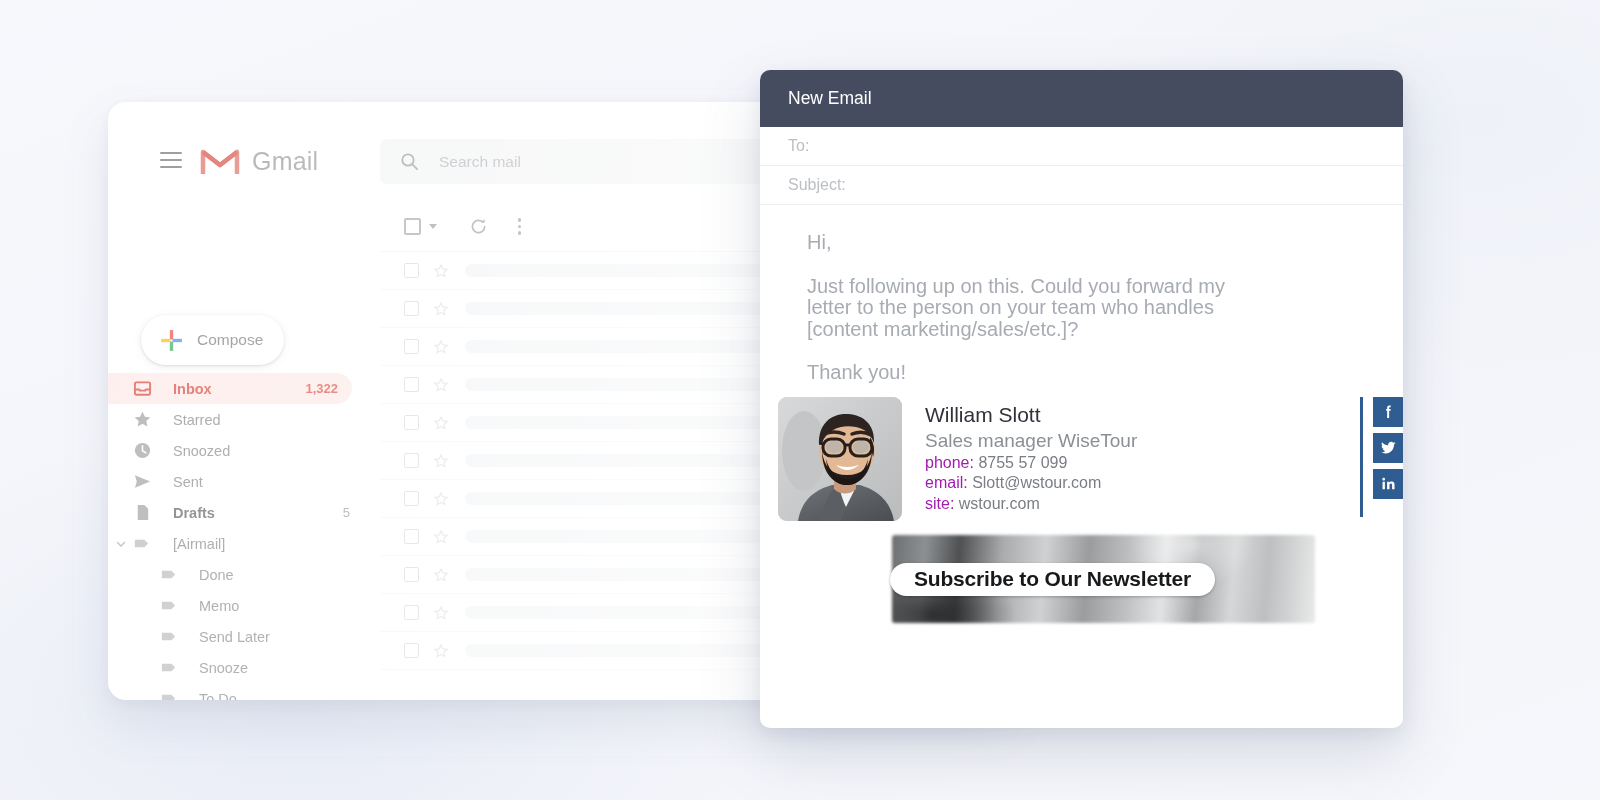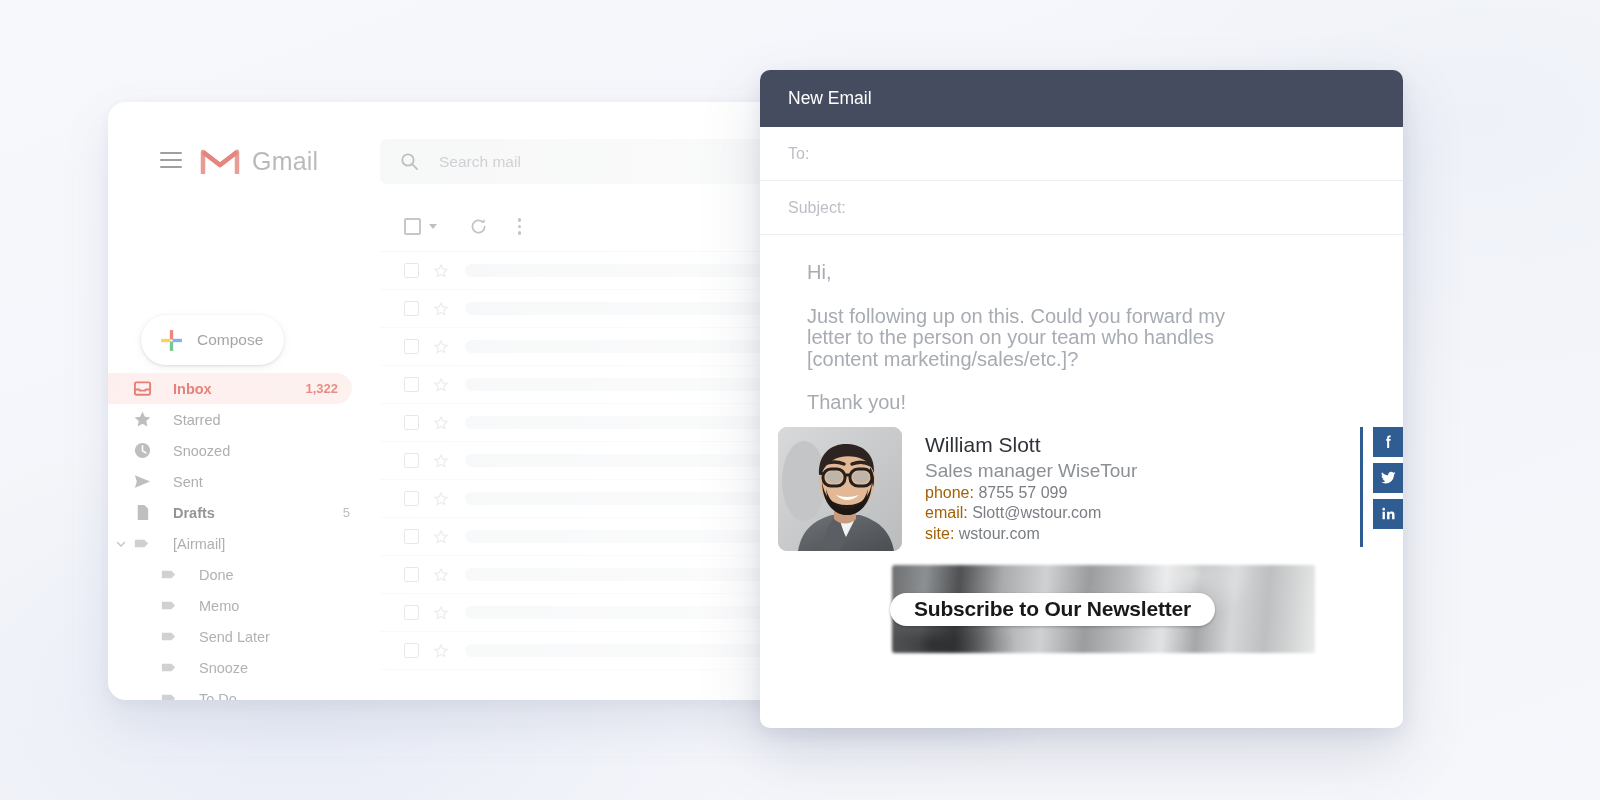--- a/index.html
+++ b/index.html
@@ -249,21 +249,21 @@
     display: flex; align-items: center;
   }
   .compose-title {
     margin-left: 28px;
     color: #ffffff;
     font-size: 17.5px;
     font-weight: normal;
   }
 
   .field-row {
-    height: 54px;
+    height: 39px;
     border-bottom: 1px solid #eceef1;
     display: flex; align-items: center;
   }
   .field-label {
     margin-left: 28px;
     font-size: 16px;
     color: #bcc0c6;
   }
   .field-value {
     margin-left: 6px;
@@ -313,21 +313,21 @@
     font-size: 19px;
     color: #8c9095;
     line-height: 25px;
   }
   .sig-line {
     font-size: 16px;
     line-height: 20.5px;
     color: #7a7e84;
   }
   .sig-line .k {
-    color: #a16207;
+    color: #a21caf;
   }
 
   .sig-divider {
     width: 3px;
     height: 120px;
     background: #2f5d92;
     margin-left: 12px;
     flex: 0 0 3px;
   }
 

